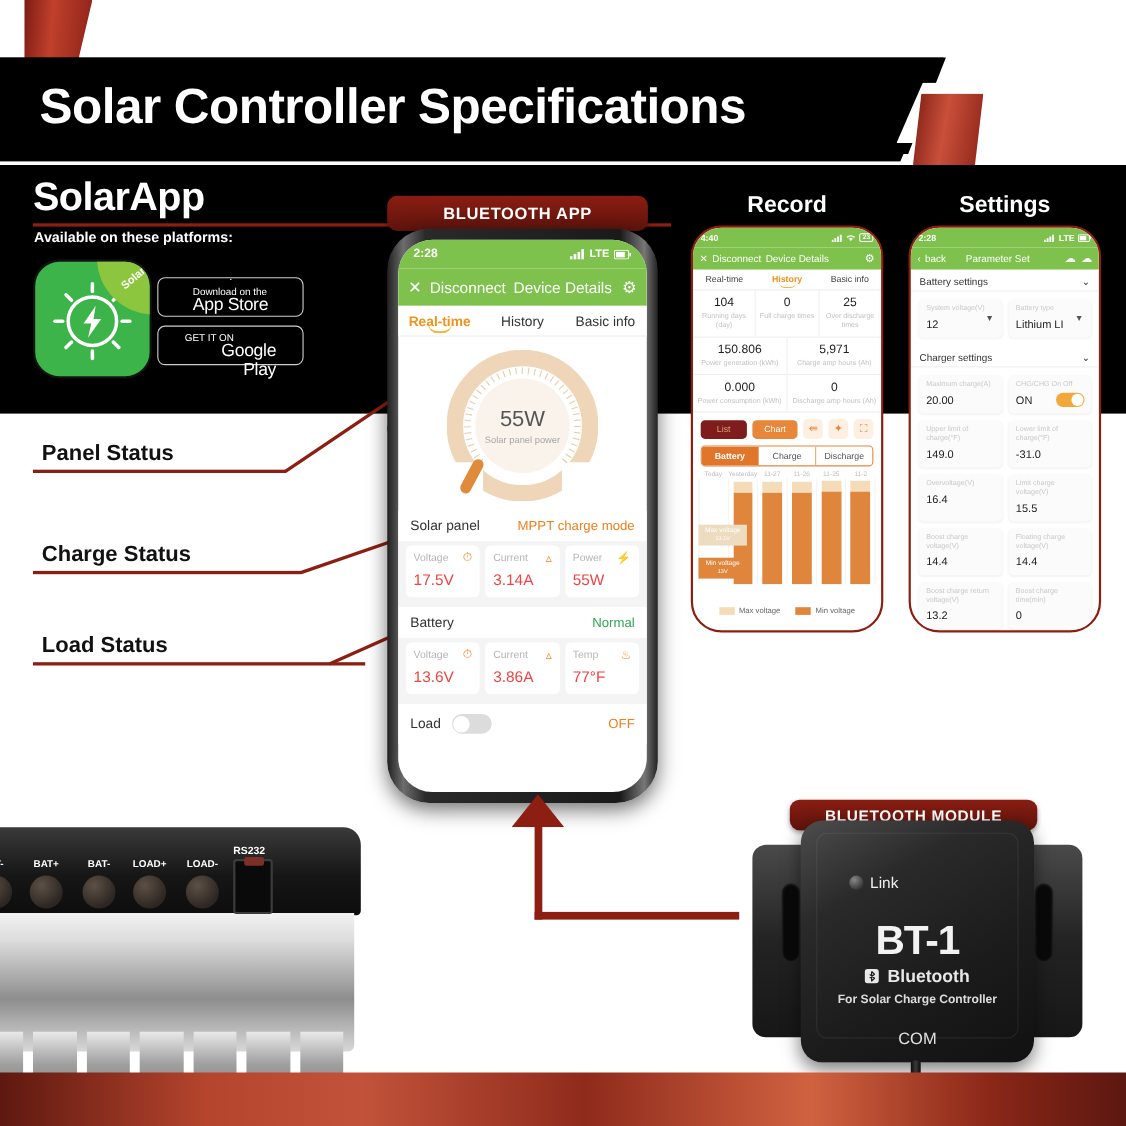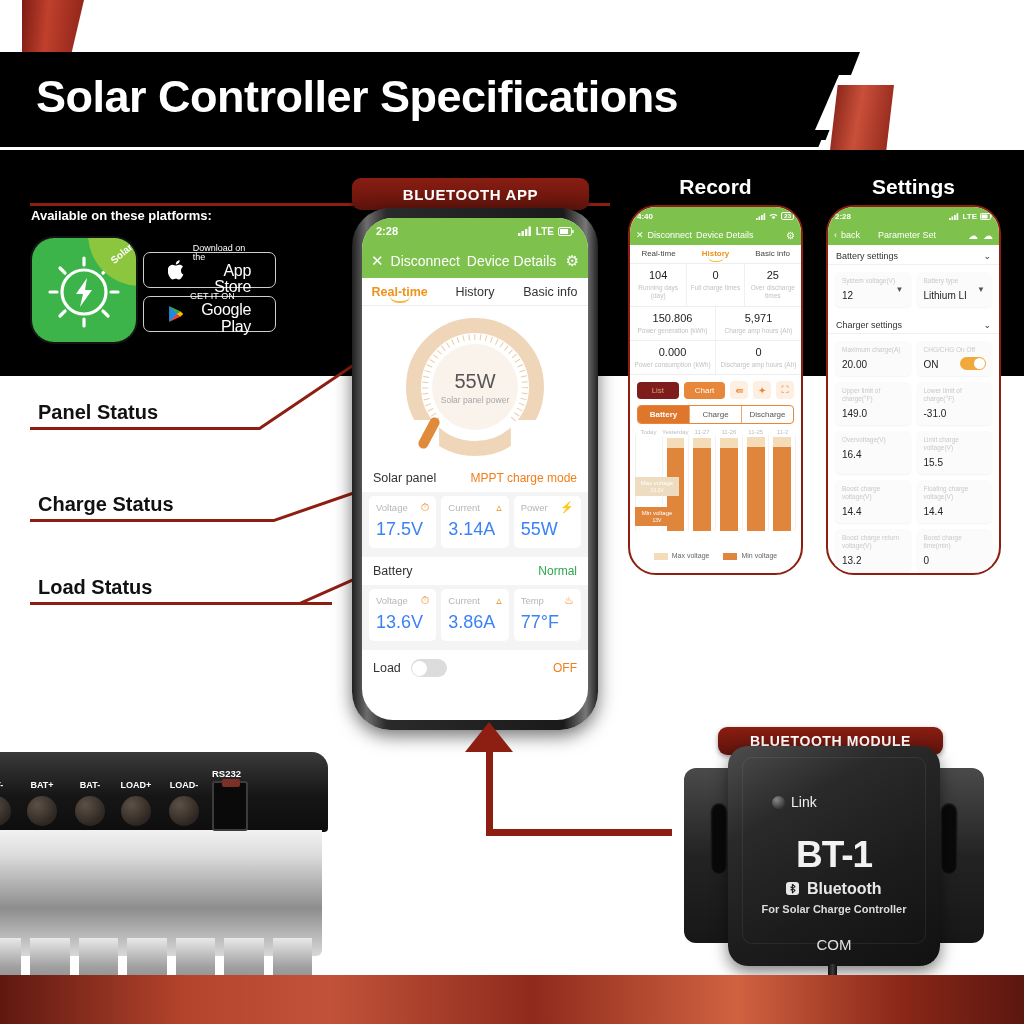--- a/index.html
+++ b/index.html
@@ -72,21 +72,21 @@
     position: absolute; right: -4px; top: -4px; width: 52px; height: 52px;
     background: #8cc63f; border-bottom-left-radius: 52px;
   }
   .app-icon .corner span {
     position: absolute; right: 6px; top: 14px; color: #fff; font-size: 10px;
     font-weight: bold; transform: rotate(-40deg);
   }
   .store-btn {
     position: absolute; left: 143px; width: 133px; height: 36px;
     background: #000; border: 1.5px solid #cfcfcf; border-radius: 7px;
-    display: flex; align-items: center; gap: 6px; padding: 0 24px;
+    display: flex; align-items: center; gap: 6px; padding: 0 24px; flex-direction: column;
   }
   .store-btn .txt { color: #fff; line-height: 1.05; }
   .store-btn .txt .s { font-size: 9px; display: block; }
   .store-btn .txt .b { font-size: 16px; display: block; font-weight: 500; letter-spacing: -0.3px; text-align: right; }
   #btn-appstore { top: 252px; }
   #btn-googleplay { top: 296px; }
 
   
   .callout { position: absolute; }
   .callout .lbl {
@@ -169,21 +169,21 @@
     display: flex; align-items: center; justify-content: space-between;
     padding: 7px 11px; font-size: 12.5px; color: #333; background: #fff;
   }
   .sect-head .mode { color: #ef7f1a; font-size: 12px; }
   .sect-head .norm { color: #2fa84f; font-size: 12px; }
   .metric-row { display: flex; gap: 5px; padding: 4px 7px 9px 7px; background: #f4f4f4; }
   .metric {
     flex: 1; background: #fff; border-radius: 5px; padding: 6px 7px 8px 7px; position: relative;
   }
   .metric .k { font-size: 9.5px; color: #b6b6b6; }
-  .metric .v { font-size: 18px; color: #3b82f6; margin-top: 6px; }
+  .metric .v { font-size: 14px; color: #ef4444; margin-top: 6px; }
   .metric .ic { position: absolute; right: 7px; top: 5px; color: #ef8b2c; font-size: 11px; }
   .load-row {
     display: flex; align-items: center; gap: 10px; padding: 9px 11px; background: #fff;
     font-size: 12.5px; color: #333;
   }
   .toggle { width: 36px; height: 18px; background: #dcdcdc; border-radius: 9px; position: relative; }
   .toggle .knob { position: absolute; left: 1.5px; top: 1.5px; width: 15px; height: 15px; border-radius: 50%; background: #fff; }
   .load-row .st { margin-left: auto; color: #ef7f1a; font-size: 12px; }
 
   
@@ -344,20 +344,21 @@
     <div class="ribbon-tail-left"></div>
     <div class="banner-black2"></div>
     <div class="banner-black"></div>
     <div class="banner-fold"></div>
     <div class="ribbon-tail-right"></div>
     <div class="banner-title">Solar Controller Specifications</div>
   </div>
 
   <div class="black-block"></div>
 
+  <div class="solarapp-title">SolarApp</div>
   <div class="solarapp-rule"></div>
   <div class="solarapp-sub">Available on these platforms:</div>
 
   <div class="app-icon">
     <svg width="104" height="104" viewBox="0 0 104 104">
       <circle cx="52" cy="54" r="22" fill="none" stroke="#fff" stroke-width="3.2"></circle>
       <g stroke="#fff" stroke-width="3.2" stroke-linecap="round">
         <line x1="52" y1="20" x2="52" y2="27"></line>
         <line x1="52" y1="81" x2="52" y2="88"></line>
         <line x1="18" y1="54" x2="25" y2="54"></line>

